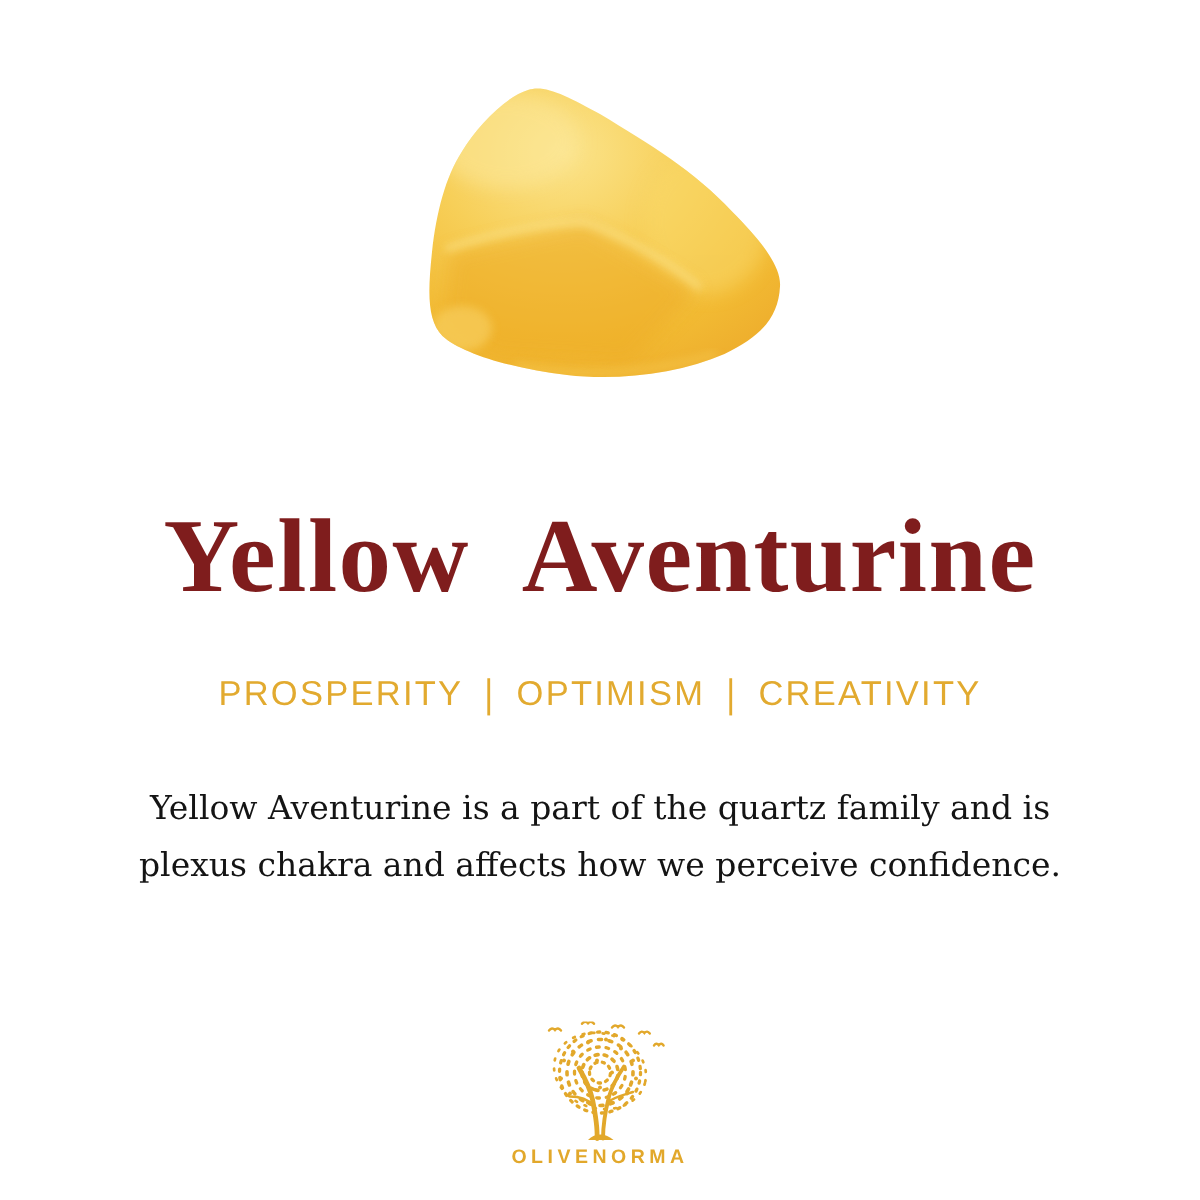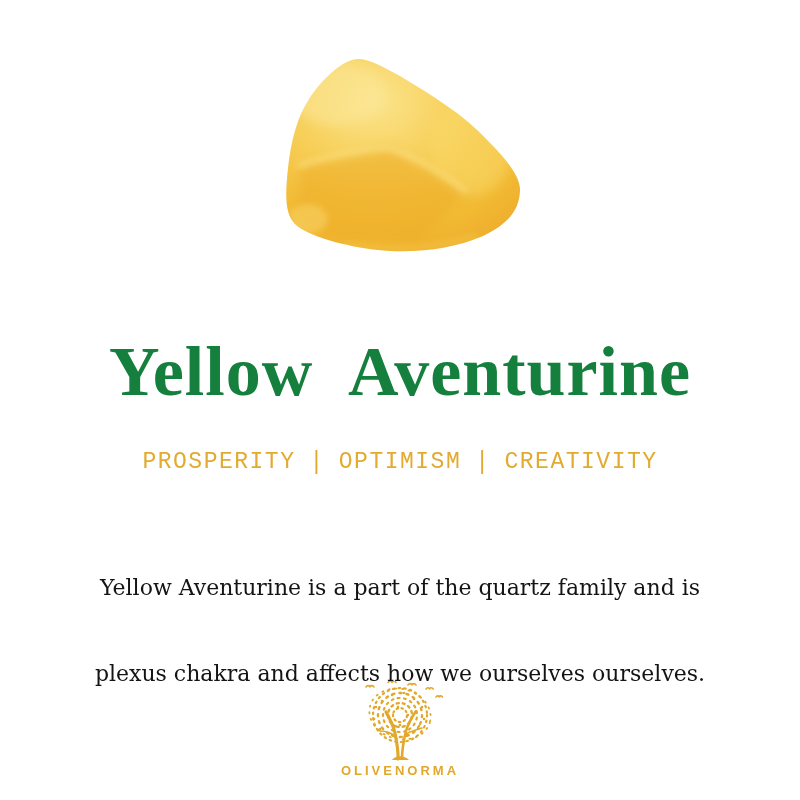--- a/index.html
+++ b/index.html
@@ -19,52 +19,51 @@
     position:absolute;
     left:0;top:332px;
     width:800px;
     text-align:center;
     font-family:"Liberation Serif", serif;
     font-weight:bold;
     font-size:70px;
     line-height:80px;
     letter-spacing:1px;
     word-spacing:20px;
-    color:#15803d;
+    color:#7f1d1d;
     white-space:nowrap;
   }
   .keywords{
     position:absolute;
     left:0;top:446px;
     width:800px;
     text-align:center;
     font-size:23px;
     line-height:32px;
     letter-spacing:1.5px;
     color:#E2AA2F;
     white-space:nowrap;
-    font-family:Liberation Mono, monospace;
   }
   .keywords .sep{
     display:inline-block;
     margin:0 14px;
     font-weight:300;
     transform:scaleY(1.15);
   }
   .description{
     position:absolute;
     left:0;top:521px;
     width:800px;
     text-align:center;
     font-family:"DejaVu Serif", serif;
     font-size:22px;
     line-height:38px;
     color:#141414;
   }
-  .description .line{white-space:nowrap;margin-top:48px;}
+  .description .line{white-space:nowrap;}
   .brand{
     position:absolute;
     left:0;top:681px;
     width:800px;
     text-align:center;
   }
   .brand svg{display:block;margin:0 auto;}
   .brand-name{
     margin-top:2px;
     font-size:13px;
@@ -108,21 +107,21 @@
   </svg>
 
   <div class="title">Yellow Aventurine</div>
 
   <div class="keywords">
     <span>PROSPERITY</span><span class="sep">|</span><span>OPTIMISM</span><span class="sep">|</span><span>CREATIVITY</span>
   </div>
 
   <div class="description">
     <div class="line">Yellow Aventurine is a part of the quartz family and is</div>
-    <div class="line">plexus chakra and affects how we ourselves ourselves.</div>
+    <div class="line">plexus chakra and affects how we perceive confidence.</div>
   </div>
 
   <div class="brand">
     <svg width="96" height="80" viewBox="0 0 96 80" aria-hidden="true">
       <g stroke="#E2A82B" fill="none" stroke-linecap="round">
 
         <circle cx="48" cy="34" r="27" stroke-width="2.2" stroke-dasharray="1.5 4.2"></circle>
         <circle cx="48" cy="34" r="22" stroke-width="2.4" stroke-dasharray="2 5" transform="rotate(30 48 34)"></circle>
         <circle cx="48" cy="34" r="17" stroke-width="2.2" stroke-dasharray="1.8 4.5" transform="rotate(70 48 34)"></circle>
         <circle cx="48" cy="34" r="12" stroke-width="2.4" stroke-dasharray="2 4" transform="rotate(110 48 34)"></circle>

